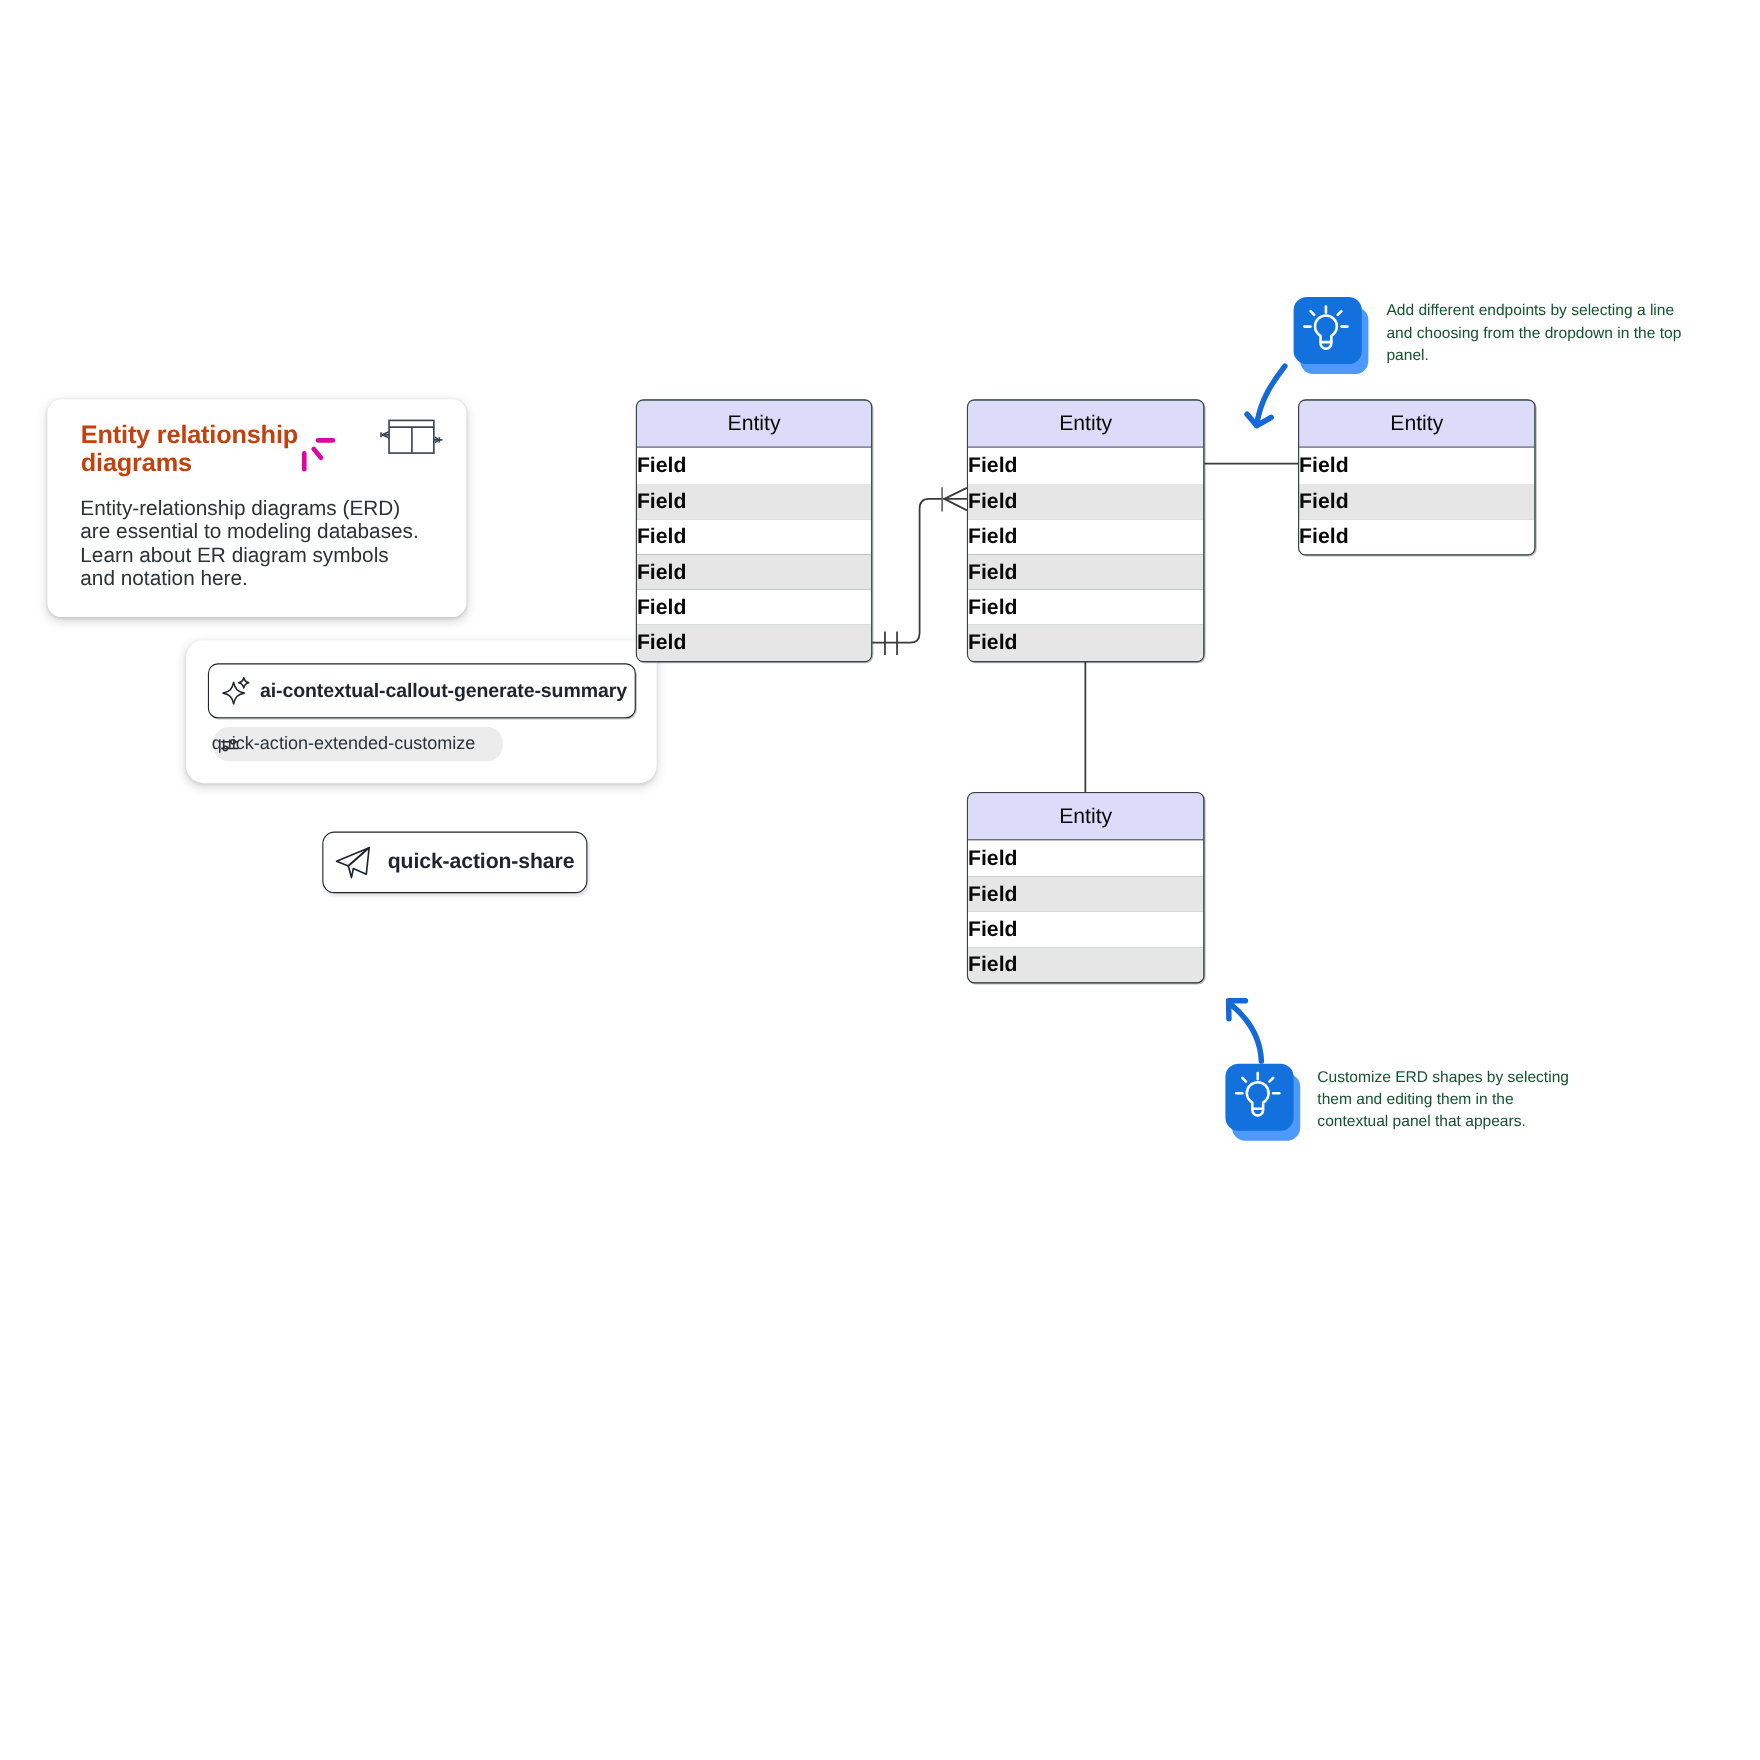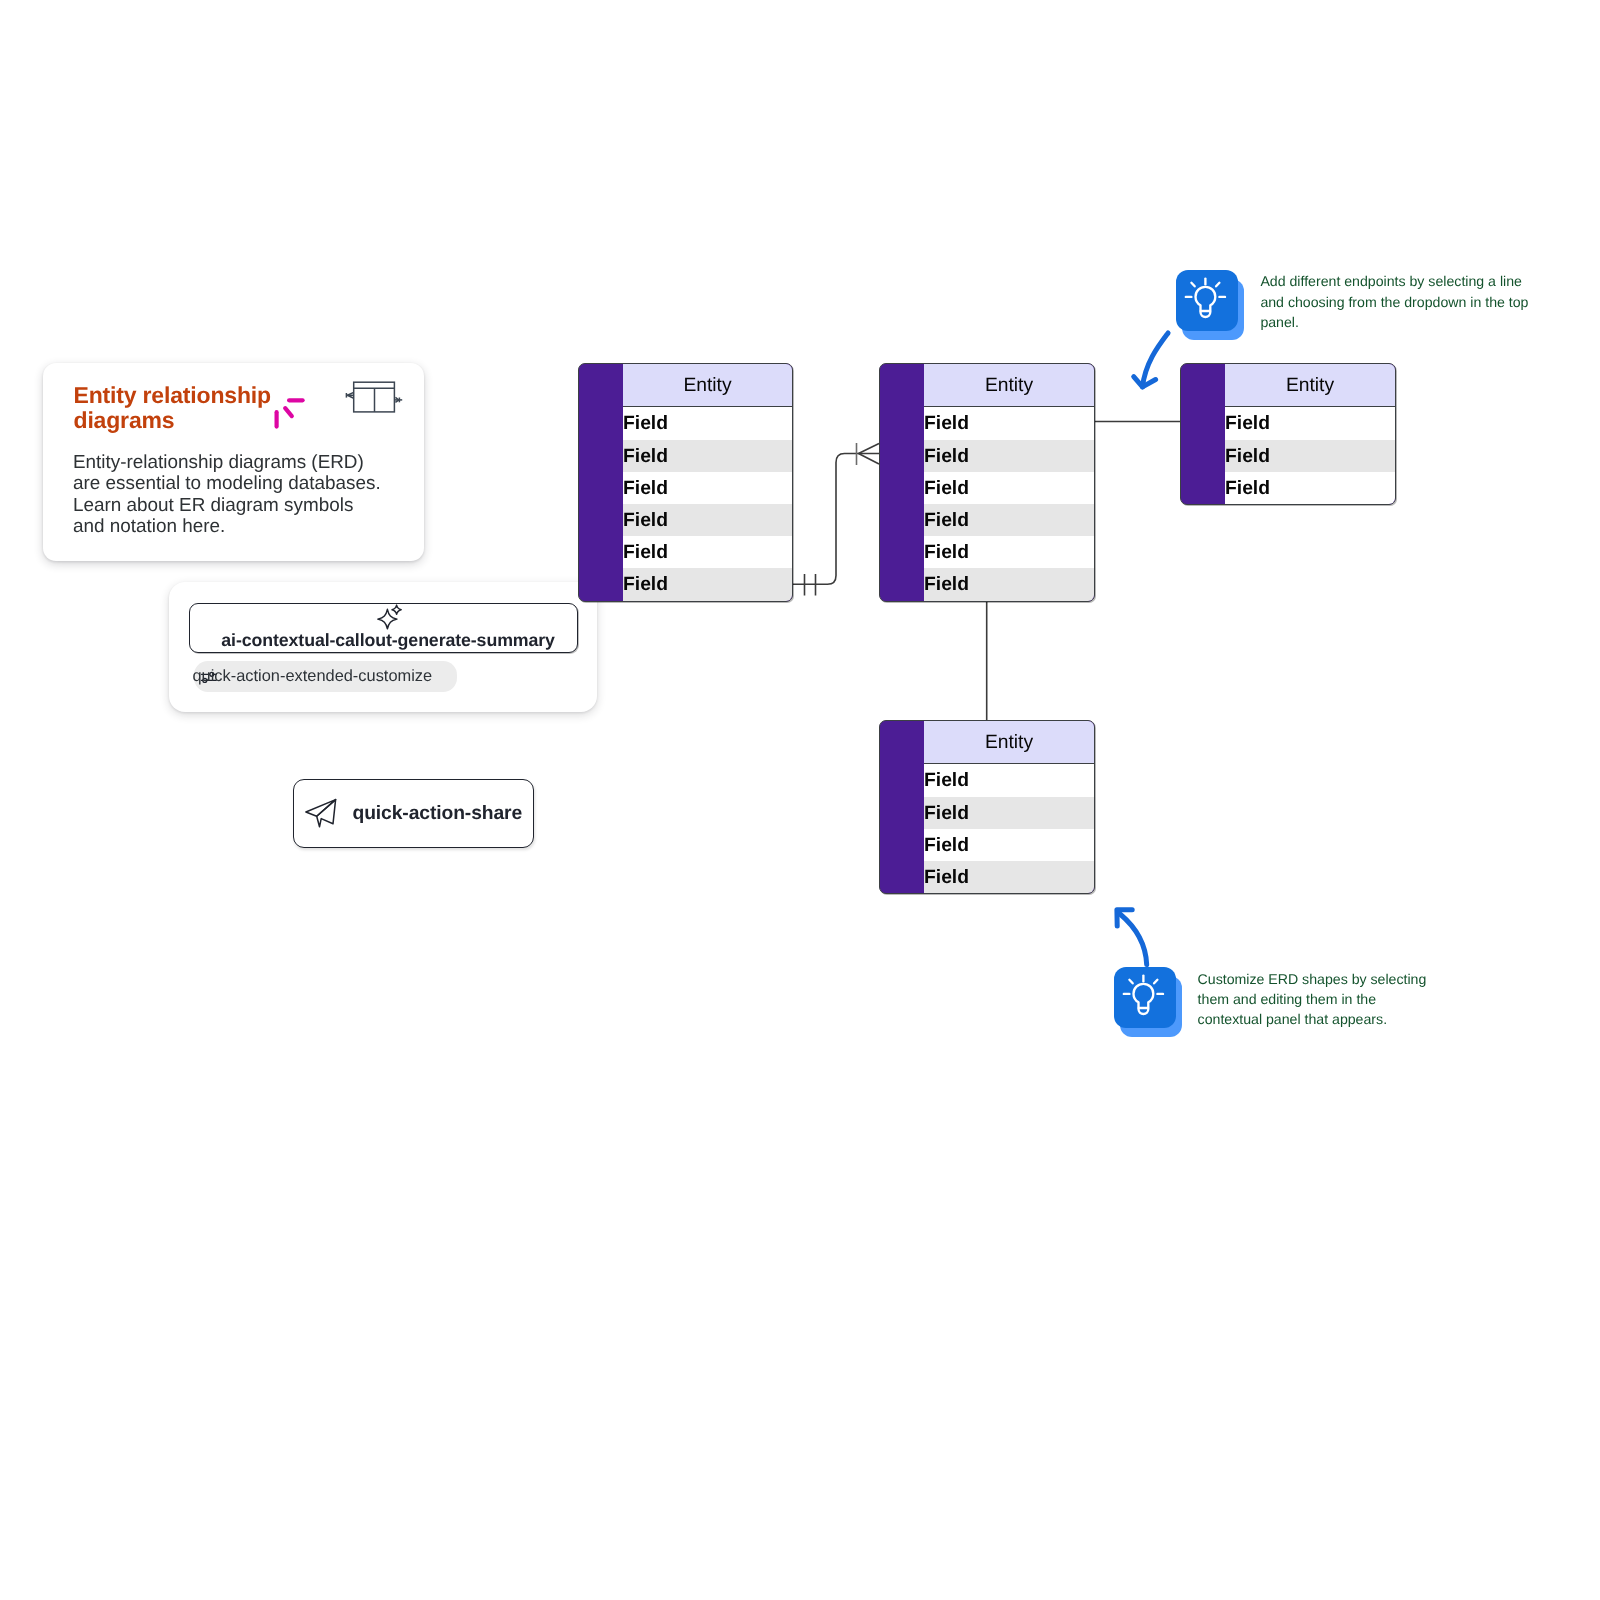--- a/index.html
+++ b/index.html
@@ -16,26 +16,25 @@
   .abs{position:absolute;}
   
   .info-title,.info-body,.ai-label,.qa-chip-label,.share-label,.tip-text,
   .entity-head,.entity-row{ filter:opacity(1); }
 
   
   .entity{
     box-sizing:border-box;
     border:1.3px solid #3c4043;
     border-radius:7px;
-    background:#4c1d95;
+    background:#14532d;
     overflow:hidden;
     font-size:19.3px;
     color:#070707;
     box-shadow:1px 1px 0 rgba(0,0,0,.28);
-    padding-left:44px;
   }
   .entity-head{
     height:42.3px;line-height:44.9px;text-align:center;
     background:#dcdcfa;
     border-bottom:1.3px solid #3c4043;
   }
   .entity-row{
     height:32.23px;line-height:34.4px;text-align:left;background:#ffffff;font-weight:bold;
   }
   .entity-row.last{height:32.23px;line-height:34.4px;}
@@ -135,21 +134,21 @@
 
         <path d="M52.4 20.9 H 60.2"></path>
         <path d="M53.4 18.4 L 56.8 20.9 L 53.4 23.4"></path>
         <path d="M57.4 18.5 V 23.3"></path>
       </g>
     </svg>
   </div>
 
   <div class="ai-panel abs" style="left:169px;top:582px;width:428px;height:130px;"></div>
 
-  <div class="ai-pill abs" style="left:189px;top:603px;width:389px;height:50px;flex-direction:column;">
+  <div class="ai-pill abs" style="left:189px;top:603px;width:389px;height:50px;">
     <svg class="ai-spark" width="27" height="27" viewBox="0 0 27 27" fill="none">
       <g stroke="#20242e" stroke-width="1.45" stroke-linejoin="round" stroke-linecap="round" fill="none">
         <path d="M12.4 6.3
                  C 13.8 12.6 15.8 14.6 22.0 16.1
                  C 15.8 17.5 13.8 19.6 12.4 25.8
                  C 11.0 19.6 9.0 17.5 2.8 16.1
                  C 9.0 14.6 11.0 12.6 12.4 6.3 Z"></path>
         <path d="M21.6 2.1
                  C 22.3 5.1 23.2 6.0 26.2 6.7
                  C 23.2 7.4 22.3 8.3 21.6 11.3
@@ -164,21 +163,21 @@
   <svg class="abs" style="left:199px;top:668px;" width="20" height="20" viewBox="0 0 20 20" fill="none">
     <g stroke="#20242e" stroke-width="1.35" stroke-linecap="round">
       <path d="M2.5 6.3 H 17.1"></path>
       <path d="M2.5 12.4 H 17.1"></path>
       <circle cx="12.8" cy="6.3" r="1.9" fill="#ffffff"></circle>
       <circle cx="5.8" cy="12.4" r="1.9" fill="#ffffff"></circle>
     </g>
   </svg>
   <div class="qa-chip-label abs" style="left:147.5px;top:661px;margin-left:45px;">quick-action-extended-customize</div>
 
-  <div class="share-btn abs" style="left:293px;top:779px;width:241px;height:69px;">
+  <div class="share-btn abs" style="left:293px;top:756px;width:241px;height:56px;">
     <svg class="share-icon" width="32" height="34" viewBox="0 0 32 34" fill="none">
       <g stroke="#20242e" stroke-width="1.5" stroke-linejoin="round" stroke-linecap="round" fill="none">
         <path d="M30.6 5.6 L 0.9 18.0 L 11.7 22.2 Z"></path>
         <path d="M30.6 5.6 L 28.0 29.8 L 16.2 24.6 L 14.5 32.8 L 11.7 22.2 Z"></path>
       </g>
     </svg>
     <span class="share-label">quick-action-share</span>
   </div>
 
   <div class="abs" style="left:1175.9px;top:270.3px;">

